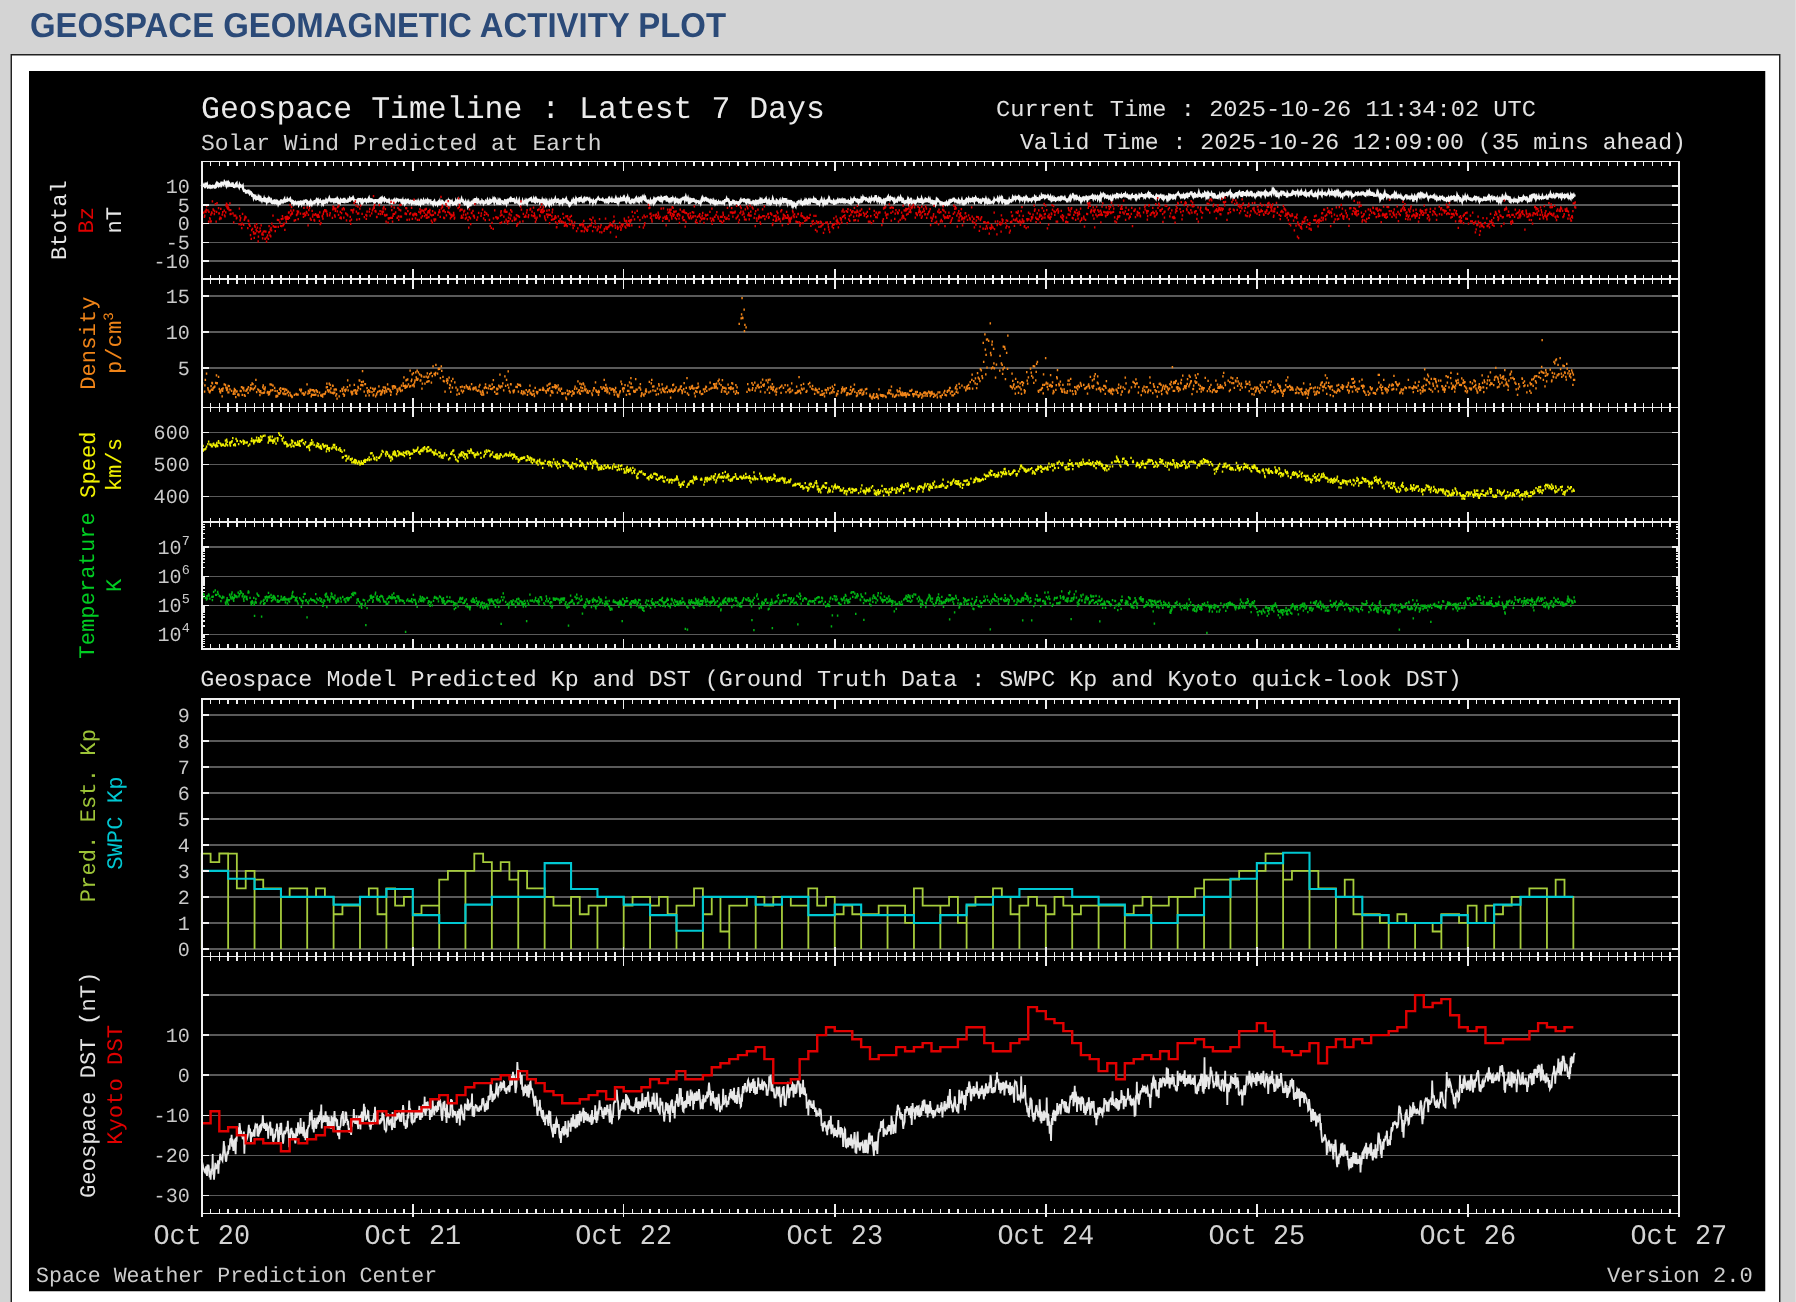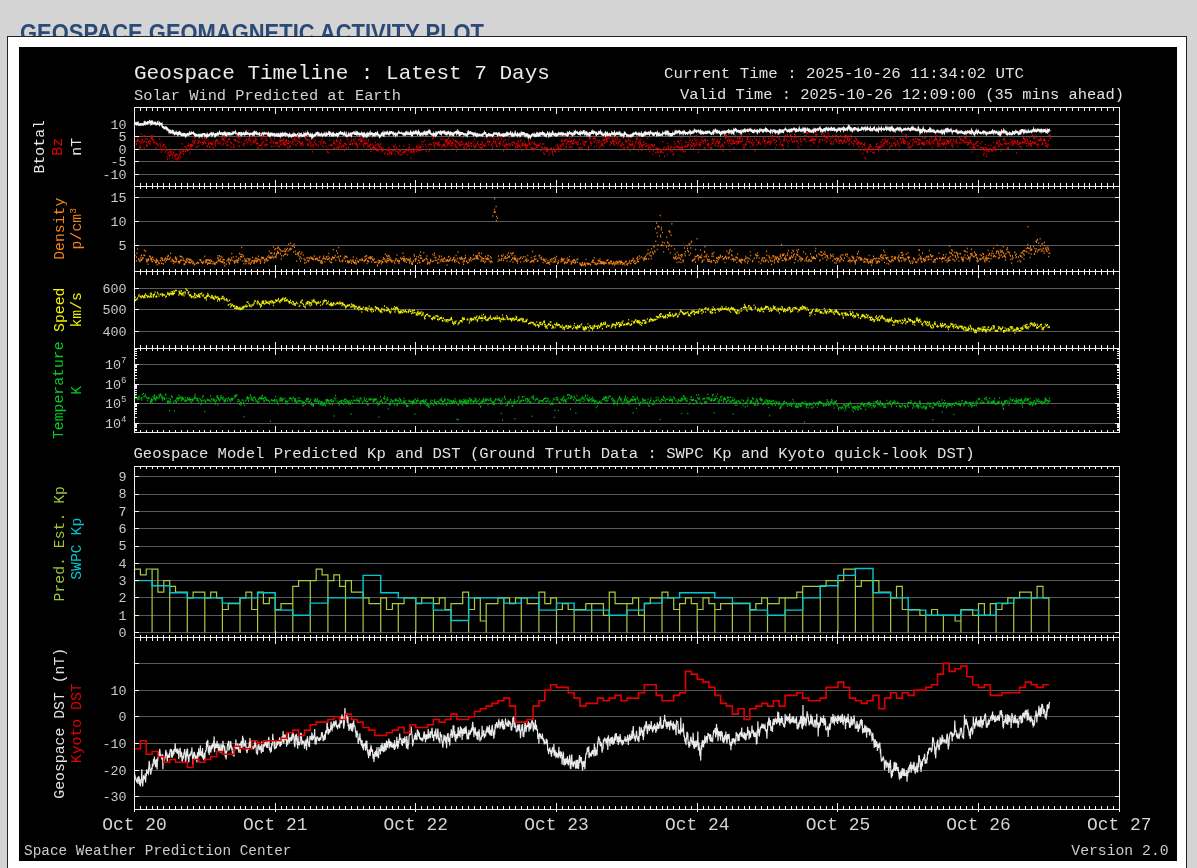--- a/index.html
+++ b/index.html
@@ -1,16 +1,16 @@
 <!DOCTYPE html>
 <html><head>
 <meta charset="utf-8">
 <style>
 html,body { margin:0; padding:0; background:#d4d4d4; width:1197px; height:868px; overflow:hidden; }
-#hdr { position:absolute; left:19px; top:16px; }
+#hdr { position:absolute; left:19px; top:0; }
 #box { position:absolute; left:7px; top:36px; width:1178px; height:900px; background:#ffffff; border:1px solid #222; }
 #img { position:absolute; left:19px; top:47px; width:1128px; height:814px; transform:translateZ(0); filter:blur(0.35px); }
 </style>
 </head>
 <body>
 <div id="hdr"><svg width="560" height="34">
       <text x="1" y="24.5" font-family="Liberation Sans, sans-serif" font-weight="bold" font-size="23" fill="#2b4a78" fill-opacity="0.999" textLength="464" lengthAdjust="spacingAndGlyphs">GEOSPACE GEOMAGNETIC ACTIVITY PLOT</text>
     </svg></div>
 <div id="box"></div>
 <div id="img"><svg width="1158" height="814" viewBox="0 0 1158 814" font-family="Liberation Mono, monospace" fill-opacity="0.999">

